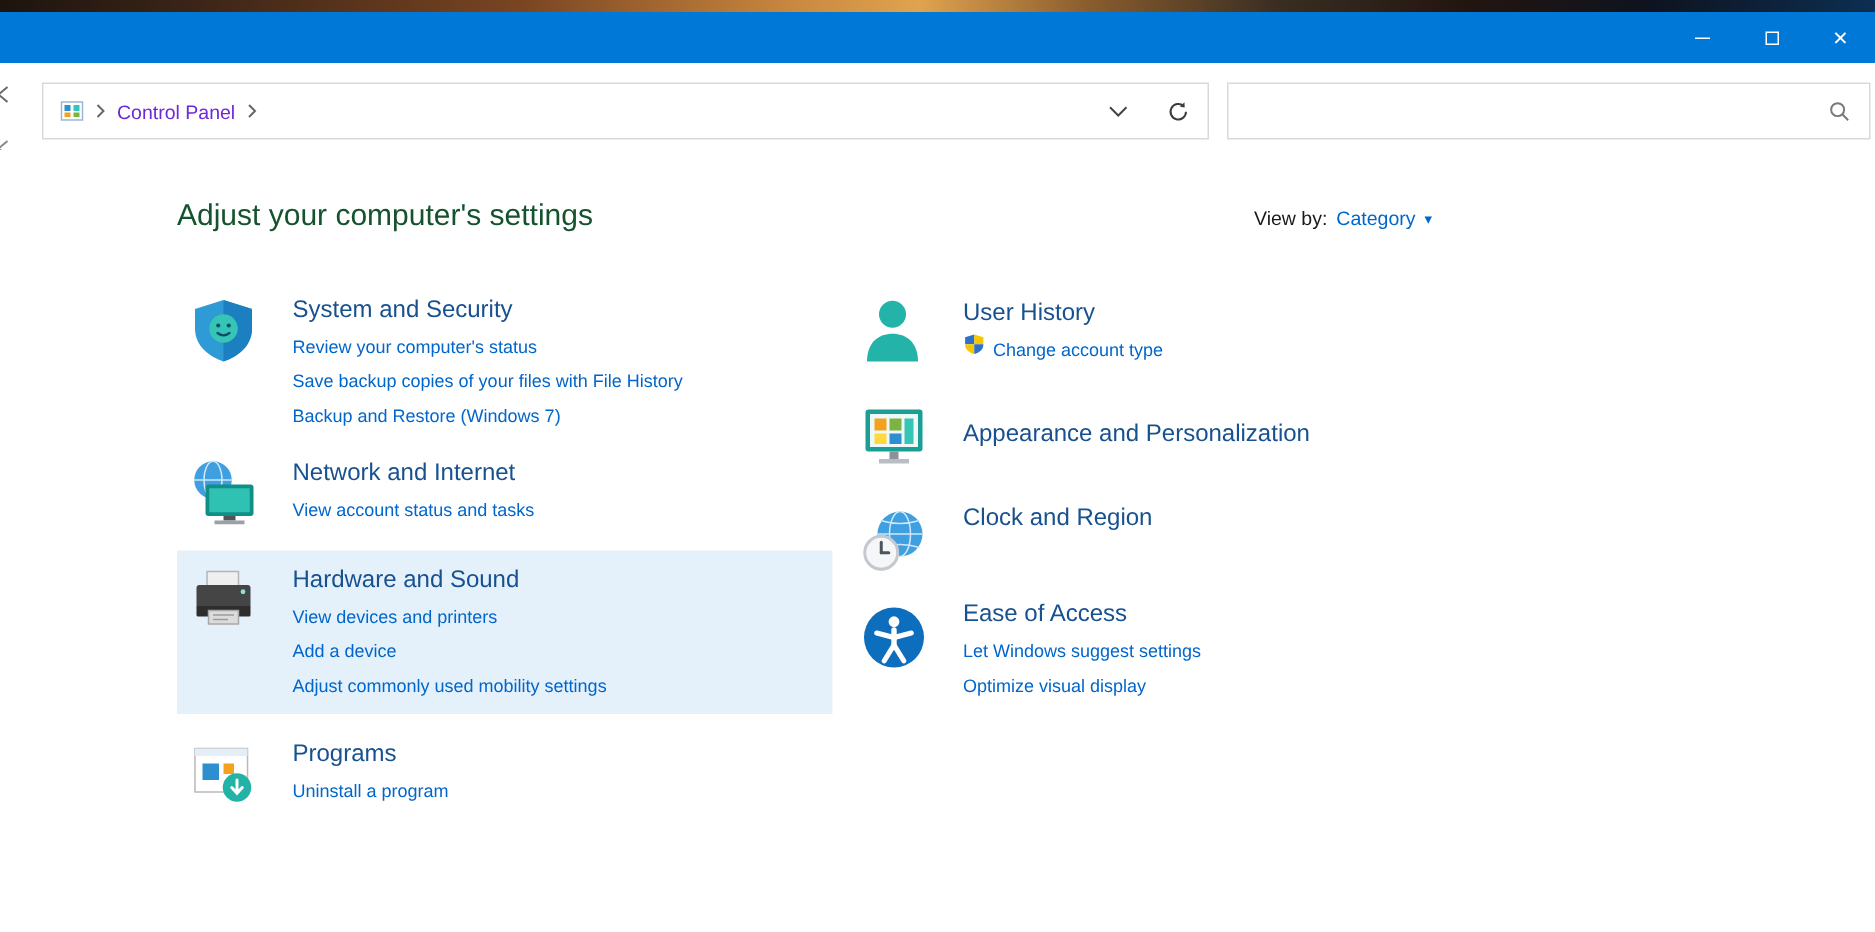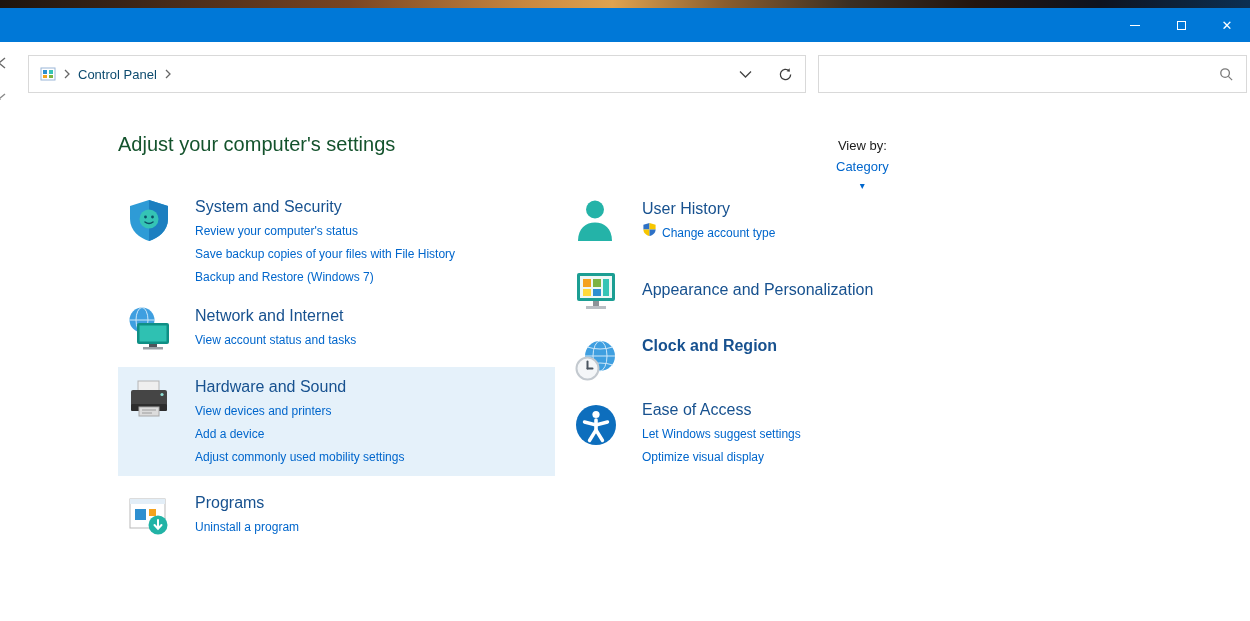--- a/index.html
+++ b/index.html
@@ -40,21 +40,21 @@
   .edge-chev.one { top:14px; }
   .edge-chev.two { top:50px; }
 
   .addressbar {
     position:absolute; left:28px; top:13px; width:778px; height:38px;
     border:1px solid #d9d9d9; background:#fff;
     display:flex; align-items:center;
   }
   .crumb-icon { margin-left:11px; width:16px; height:16px; flex:none; cursor:pointer; }
   .crumb-sep { margin:0 7px; display:flex; align-items:center; cursor:pointer; }
-  .crumb-text { font-size:13px; color:#0c4a6e; cursor:pointer; white-space:nowrap; }
+  .crumb-text { font-size:13px; color:#6d28d9; cursor:pointer; white-space:nowrap; }
   .addr-spacer { flex:1; }
   .addr-btn {
     width:40px; height:100%; display:flex; align-items:center;
     justify-content:center; cursor:pointer; color:#3b3b3b;
   }
 
   .searchbox {
     position:absolute; left:818px; top:13px; width:429px; height:38px;
     border:1px solid #d9d9d9; background:#fff;
     display:flex; align-items:center;
@@ -66,21 +66,21 @@
   .search-mag { margin-right:12px; flex:none; cursor:pointer; display:flex; }
 
   
   .content { position:absolute; left:0; top:100px; width:100%; height:521px; background:#fff; }
   .content-heading {
     position:absolute; left:118px; top:33px; font-size:20px;
     color:#14532d; font-weight:400;
   }
   .view-by {
     position:absolute; left:836px; top:38px; font-size:13px; color:#1a1a1a;
-    display:flex; align-items:center; gap:6px;flex-direction:column;
+    display:flex; align-items:center; gap:6px;
   }
   .view-by-value { color:#0066cc; cursor:pointer; }
   .view-by-caret { color:#0066cc; font-size:10px; cursor:pointer; }
 
   .col { position:absolute; top:94px; }
   .col-left { left:118px; width:437px; }
   .col-right { left:565px; width:600px; }
 
   .cat { display:flex; margin-bottom:14px; }
   .cat.highlight { background:#e5f1fa; padding:7px 0; }
@@ -301,21 +301,21 @@
           <rect x="31" y="12" width="6" height="17" fill="#35c4b5"></rect>
           <rect x="21" y="34" width="6" height="5" fill="#8d9298"></rect>
           <rect x="14" y="39" width="20" height="3" fill="#b9bec4"></rect>
         </svg>
       </span>
       <div class="body">
         <a class="cat-title" style="margin-bottom:0;">Appearance and Personalization</a>
       </div>
     </div>
 
-    <div class="cat" style="font-weight:bold;">
+    <div class="cat" style="">
       <span class="icon-wrap">
         <svg width="48" height="48" viewBox="0 0 48 48">
           <circle cx="28" cy="19" r="15" fill="#3f9fe0"></circle>
           <ellipse cx="28" cy="19" rx="7" ry="15" fill="none" stroke="#cfe8f9" stroke-width="1"></ellipse>
           <line x1="13" y1="19" x2="43" y2="19" stroke="#cfe8f9" stroke-width="1"></line>
           <path d="M15 10 Q28 14 41 10" fill="none" stroke="#cfe8f9" stroke-width="1"></path>
           <path d="M15 28 Q28 24 41 28" fill="none" stroke="#cfe8f9" stroke-width="1"></path>
           <circle cx="15.5" cy="31.5" r="11" fill="#f4f6f8" stroke="#c3c9cf" stroke-width="2"></circle>
           <line x1="15.5" y1="31.5" x2="15.5" y2="24.5" stroke="#4a5560" stroke-width="2" stroke-linecap="round"></line>
           <line x1="15.5" y1="31.5" x2="20.5" y2="31.5" stroke="#4a5560" stroke-width="2" stroke-linecap="round"></line>

